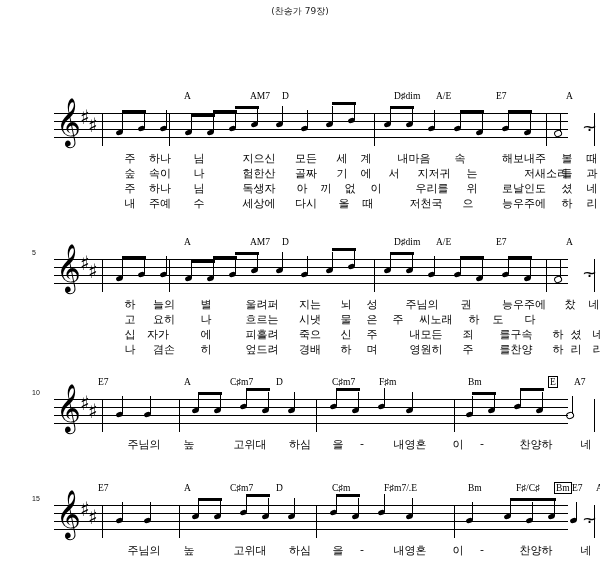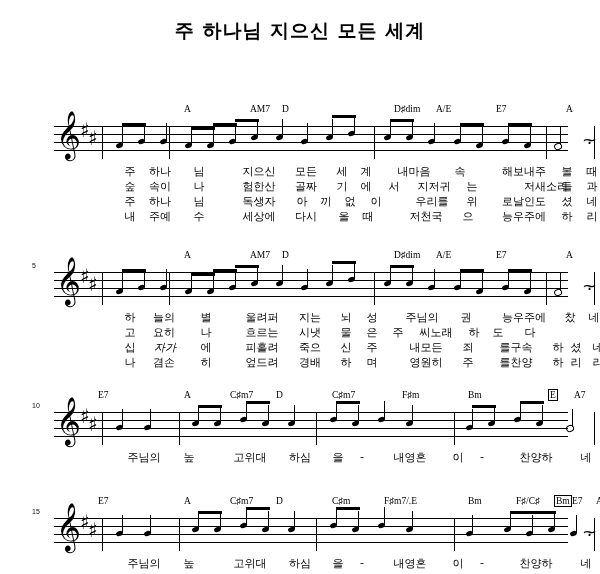--- a/index.html
+++ b/index.html
@@ -158,21 +158,21 @@
     font-family: "DejaVu Sans", sans-serif;
     white-space: nowrap;
     transform: translateX(-50%);
   }
 </style>
 </head>
 <body>
 
 <div class="sheet">
 
-  <div class="title">주 하나님 지으신 모든 세계</div>
+  <div class="subtitle">(찬송가 79장)</div>
 
   <div id="systems-container">
       <div class="system" style="position: absolute; left: 28px; top: 86px;">
         <div class="chordrow">
           <span class="chord" style="left: 130px;">A</span>
           <span class="chord" style="left: 196px;">AM7</span>
           <span class="chord" style="left: 228px;">D</span>
           <span class="chord" style="left: 340px;">D♯dim</span>
           <span class="chord" style="left: 382px;">A/E</span>
           <span class="chord" style="left: 442px;">E7</span>
@@ -390,21 +390,21 @@
             <span class="syl" style="left: 292px;">물</span>
             <span class="syl" style="left: 318px;">은</span>
             <span class="syl" style="left: 344px;">주</span>
             <span class="syl" style="left: 382px;">씨노래</span>
             <span class="syl" style="left: 420px;">하</span>
             <span class="syl" style="left: 444px;">도</span>
             <span class="syl" style="left: 476px;">다</span>
           </div>
           <div class="lyricline">
             <span class="syl" style="left: 76px;">십</span>
-            <span class="syl" style="left: 111px; font-style: italic;">자가</span>
+            <span class="syl" style="left: 104px;">자가</span>
             <span class="syl" style="left: 152px;">에</span>
             <span class="syl" style="left: 208px;">피흘려</span>
             <span class="syl" style="left: 256px;">죽으</span>
             <span class="syl" style="left: 292px;">신</span>
             <span class="syl" style="left: 318px;">주</span>
             <span class="syl" style="left: 372px;">내모든</span>
             <span class="syl" style="left: 414px;">죄</span>
             <span class="syl" style="left: 462px;">를구속</span>
             <span class="syl" style="left: 504px;">하</span>
             <span class="syl" style="left: 522px;">셨</span>
@@ -428,21 +428,21 @@
         </div>
       </div>
       <div class="system" style="position: absolute; left: 28px; top: 372px;">
         <div class="sysnum" style="left: 4px; top: 12px;">10</div>
         <div class="chordrow">
           <span class="chord" style="left: 44px;">E7</span>
           <span class="chord" style="left: 130px;">A</span>
           <span class="chord" style="left: 176px;">C♯m7</span>
           <span class="chord" style="left: 222px;">D</span>
           <span class="chord" style="left: 278px;">C♯m7</span>
-          <span class="chord" style="left: 348px;">F♯m</span>
+          <span class="chord" style="left: 325px;">F♯m</span>
           <span class="chord" style="left: 414px;">Bm</span>
           <span class="chord boxed" style="left: 494px;">E</span>
           <span class="chord" style="left: 520px;">A7</span>
         </div>
         <div class="staffwrap">
           <div class="staff"></div>
           <div class="clef">𝄞</div>
           <div class="keysig" style="left: 26px; top: 2px;">♯</div>
           <div class="keysig" style="left: 34px; top: 10px;">♯</div>
           <div class="barline" style="left: 125px;"></div>

